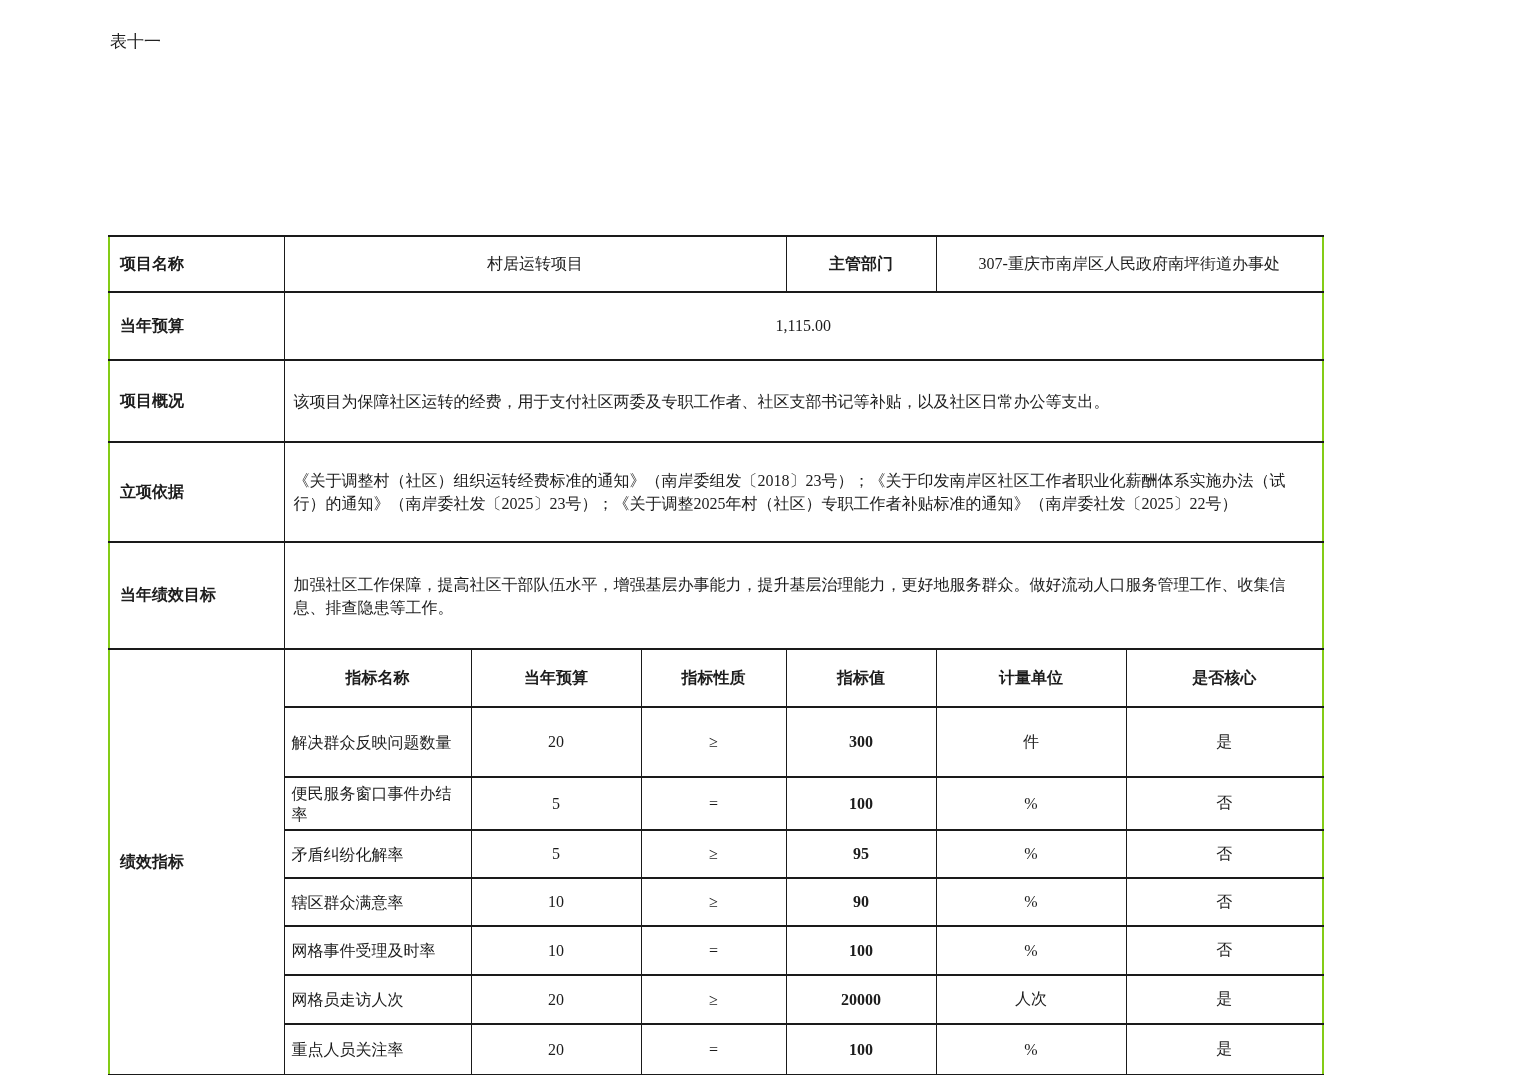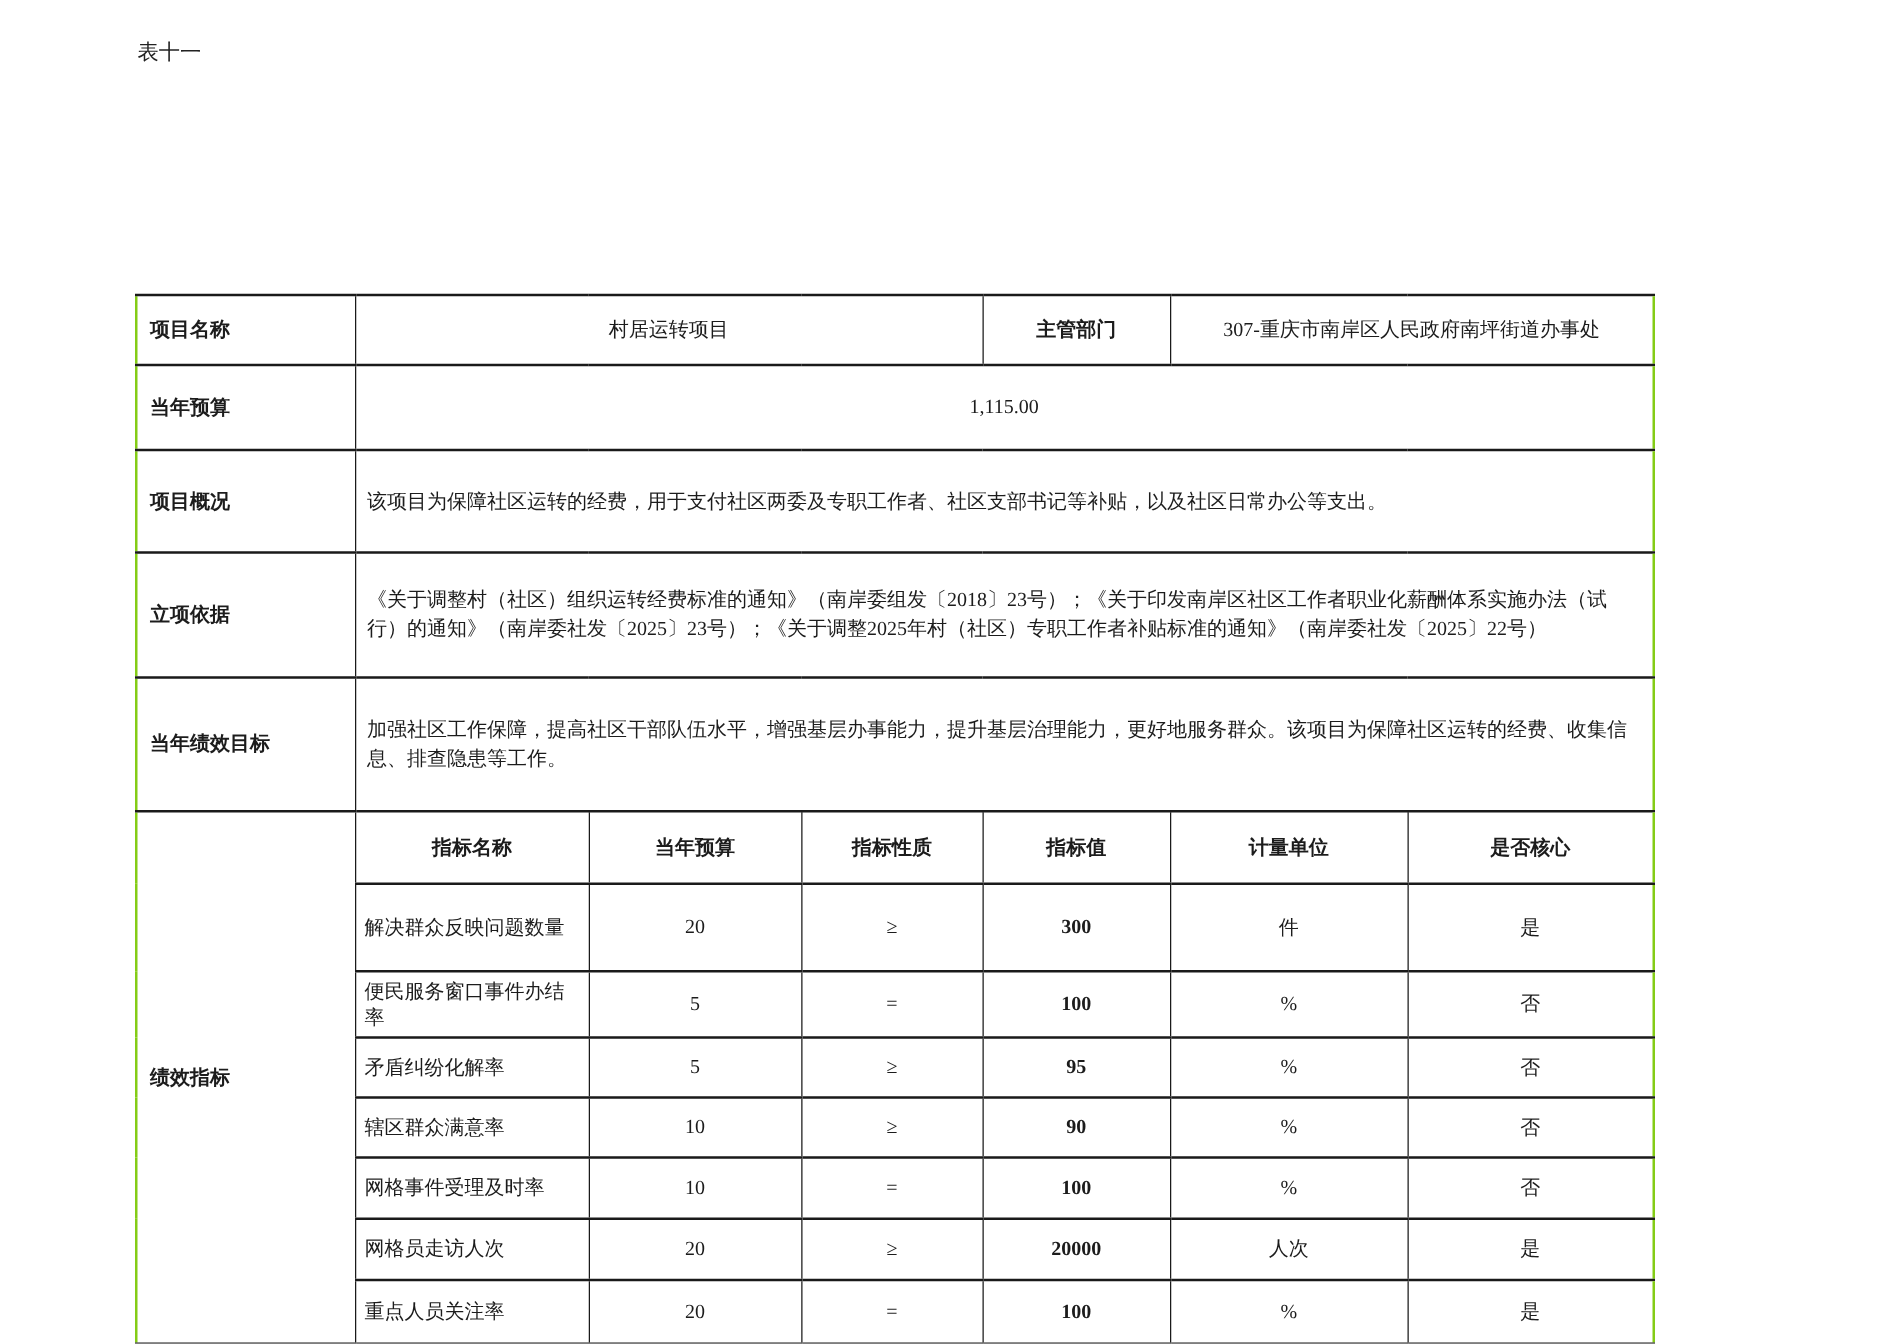--- a/index.html
+++ b/index.html
@@ -134,21 +134,21 @@
       <td colspan="6" class="para">该项目为保障社区运转的经费，用于支付社区两委及专职工作者、社区支部书记等补贴，以及社区日常办公等支出。</td>
     </tr>
 
     <tr style="height:100px">
       <td class="lbl">立项依据</td>
       <td colspan="6" class="para">《关于调整村（社区）组织运转经费标准的通知》（南岸委组发〔2018〕23号）；《关于印发南岸区社区工作者职业化薪酬体系实施办法（试行）的通知》（南岸委社发〔2025〕23号）；《关于调整2025年村（社区）专职工作者补贴标准的通知》（南岸委社发〔2025〕22号）</td>
     </tr>
 
     <tr style="height:107px">
       <td class="lbl">当年绩效目标</td>
-      <td colspan="6" class="para">加强社区工作保障，提高社区干部队伍水平，增强基层办事能力，提升基层治理能力，更好地服务群众。该项目为保障社区运转的经费、收集信息、排查隐患等工作。</td>
+      <td colspan="6" class="para">加强社区工作保障，提高社区干部队伍水平，增强基层办事能力，提升基层治理能力，更好地服务群众。做好流动人口服务管理工作、收集信息、排查隐患等工作。</td>
     </tr>
 
     <tr style="height:58px">
       <td class="lbl" rowspan="8">绩效指标</td>
       <th class="ind-head">指标名称</th>
       <th class="ind-head">当年预算</th>
       <th class="ind-head">指标性质</th>
       <th class="ind-head">指标值</th>
       <th class="ind-head">计量单位</th>
       <th class="ind-head">是否核心</th>

